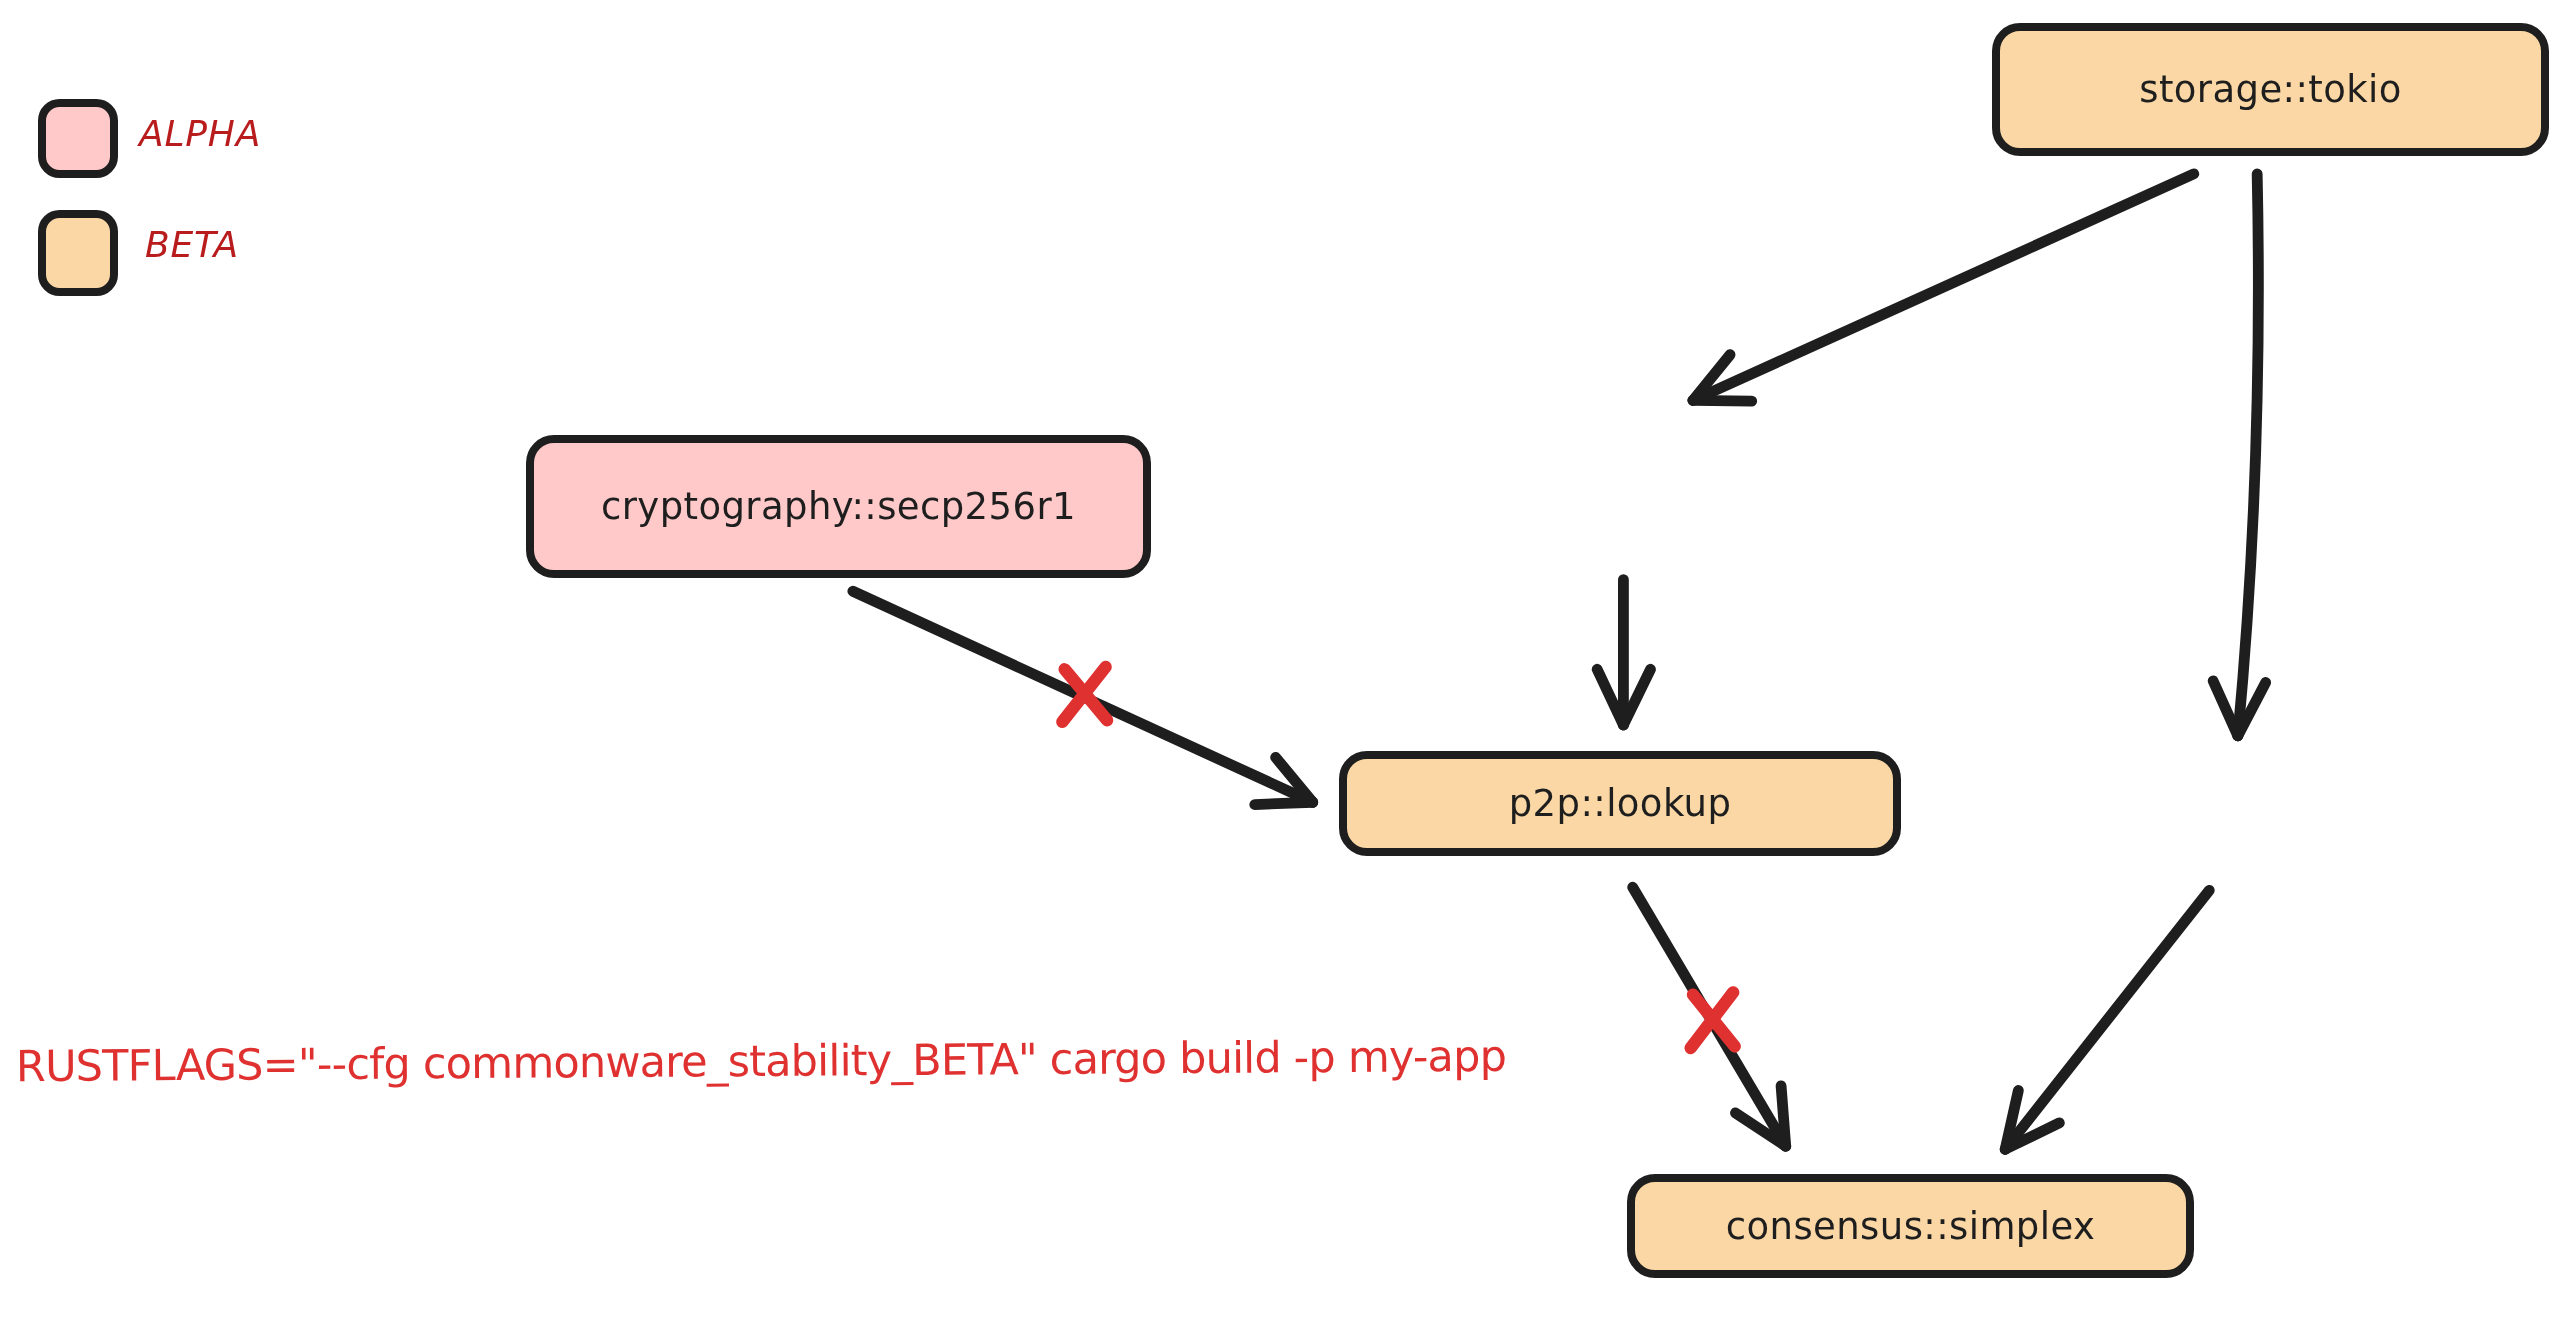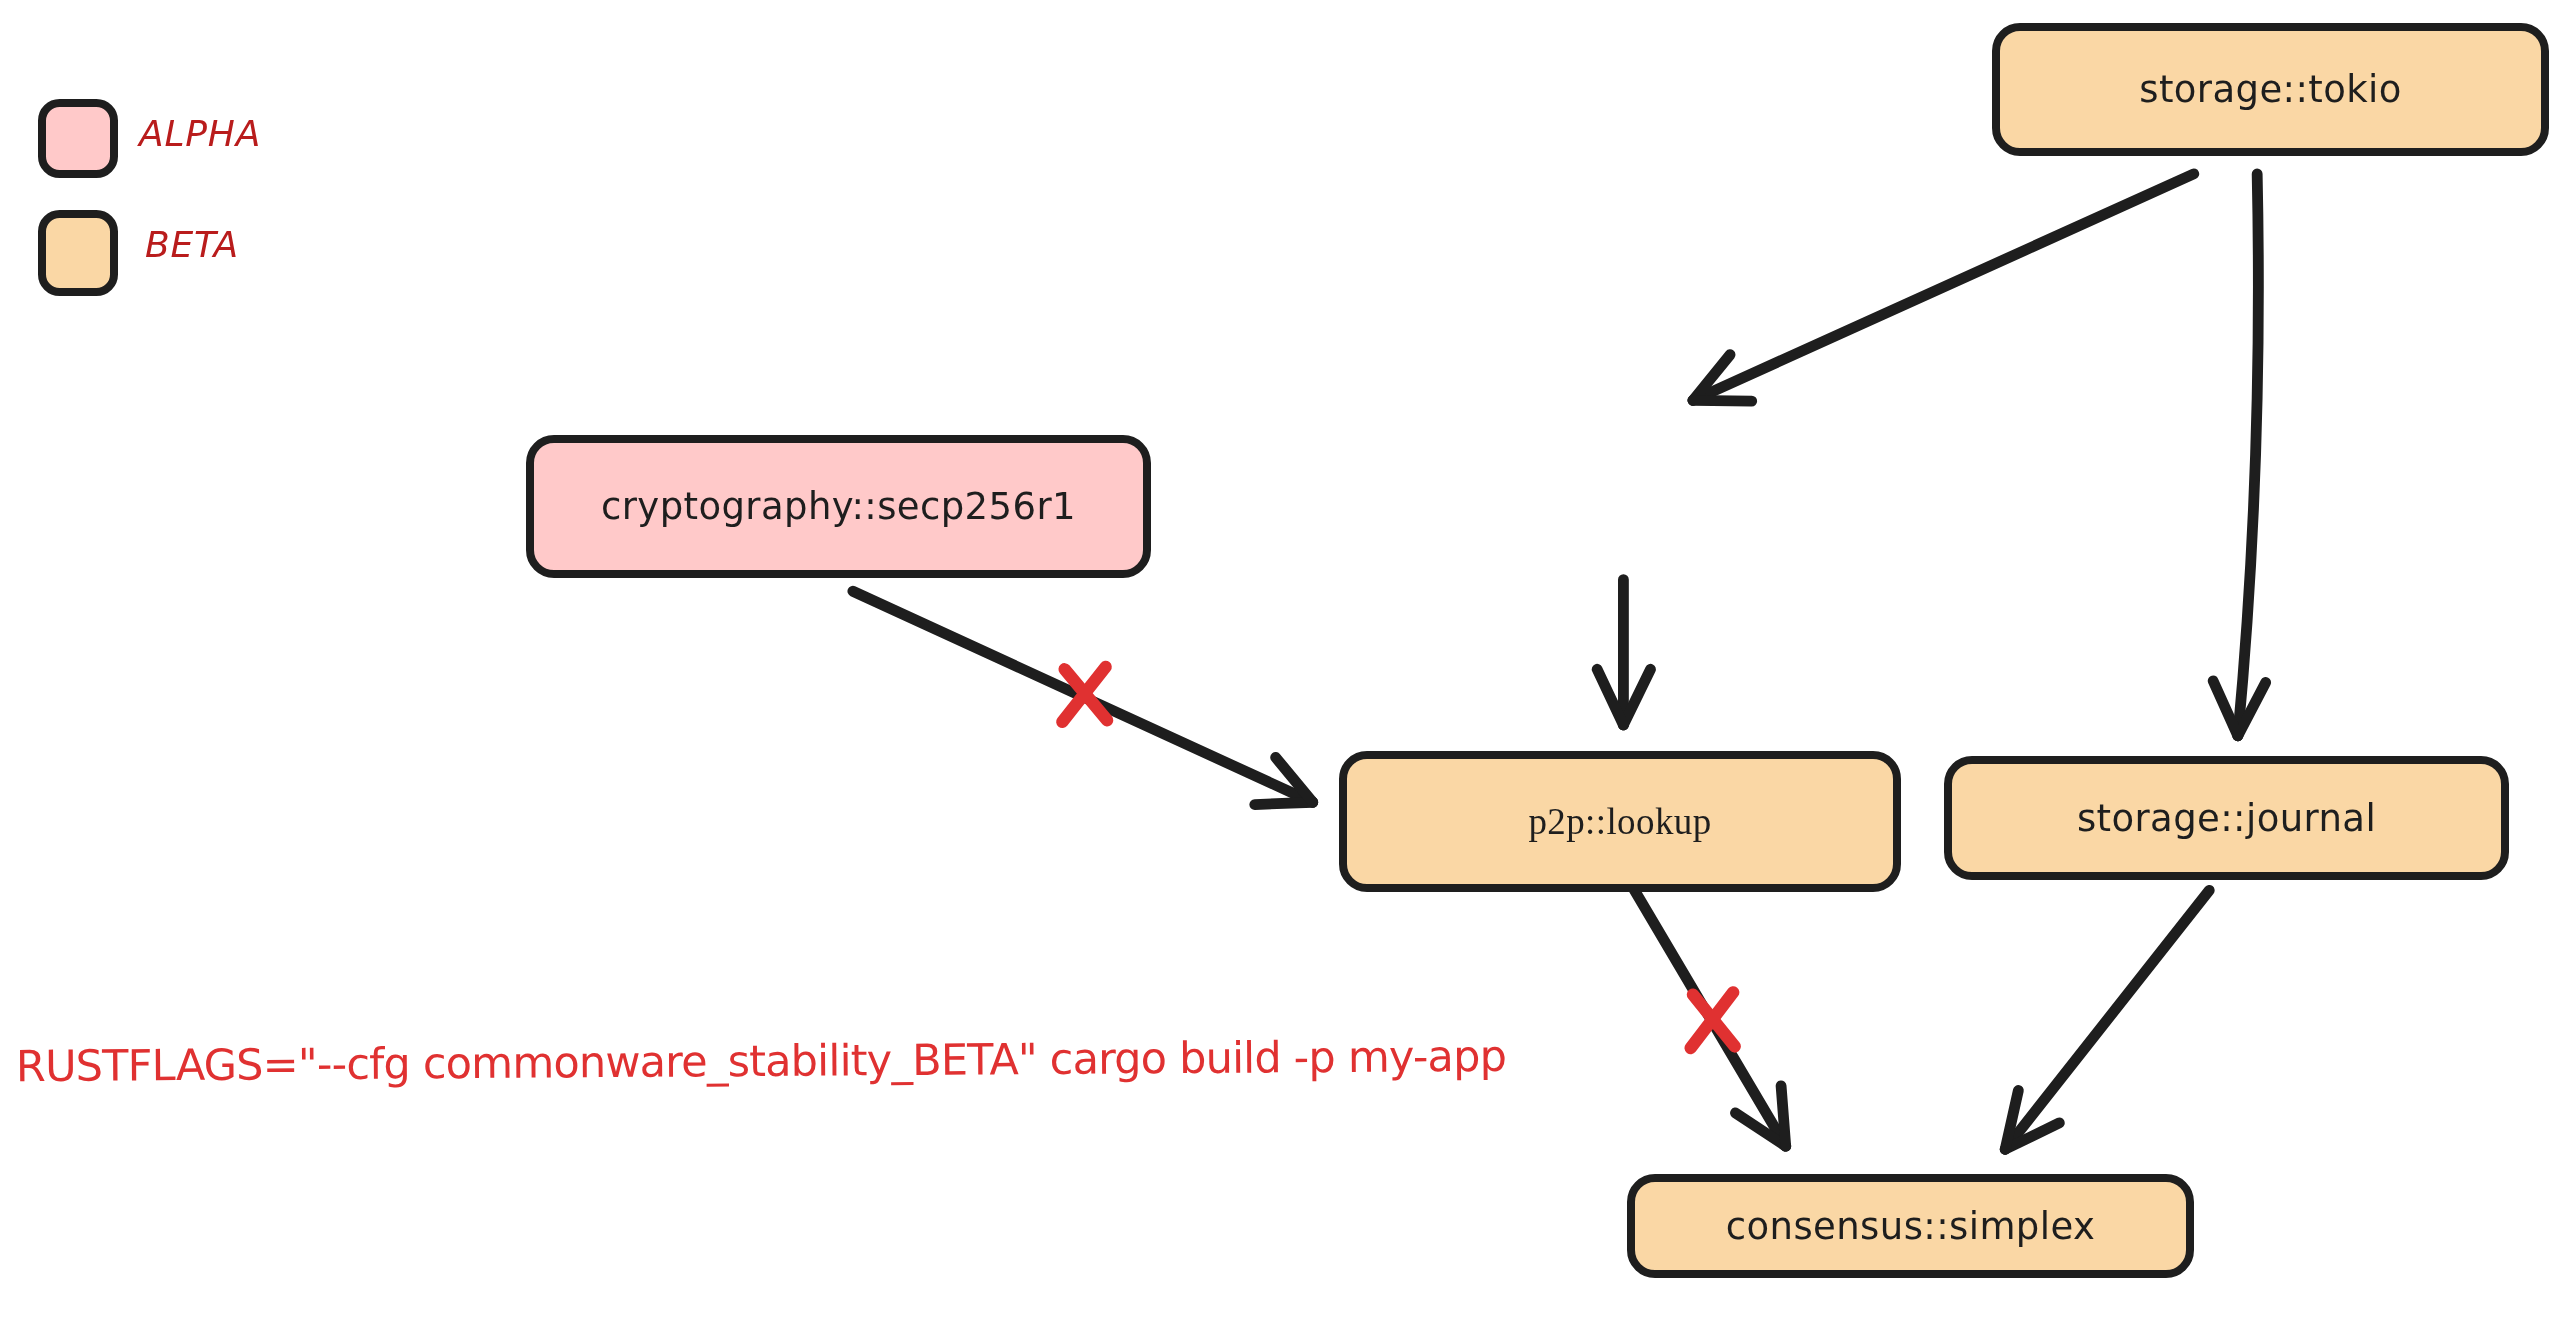--- a/index.html
+++ b/index.html
@@ -19,21 +19,21 @@
     background:#fad7a5;
     display:flex;align-items:center;justify-content:center;
     font-size:37px;color:#1e1e1e;
     letter-spacing:0.4px;
     white-space:nowrap;
   }
   .node.alpha{background:#ffc9c9;}
   #node-runtime-tokio{left:1992px;top:23px;width:557px;height:133px;}
   #node-cryptography-secp256r1{left:526px;top:435px;width:625px;height:143px;}
   #node-stream-encrypted{left:1336px;top:424px;width:562px;height:135px;}
-  #node-p2p-lookup{left:1339px;top:751px;width:562px;height:141px;font-family:Liberation Serif, serif;}
+  #node-p2p-lookup{left:1339px;top:751px;width:562px;height:105px;}
   #node-storage-journal{left:1944px;top:756px;width:565px;height:124px;}
   #node-consensus-simplex{left:1627px;top:1174px;width:567px;height:104px;}
 
   .swatch{
     position:absolute;
     box-sizing:border-box;
     border:8.5px solid #1e1e1e;
     border-radius:21.6px;
   }
   #swatch-alpha{left:38px;top:99px;width:80px;height:79px;background:#ffc9c9;}
@@ -114,19 +114,18 @@
   </svg>
 
   <div class="swatch" id="swatch-alpha"></div>
   <div class="legend-label" id="label-alpha">ALPHA</div>
   <div class="swatch" id="swatch-beta"></div>
   <div class="legend-label" id="label-beta">BETA</div>
 
   <div class="node beta" id="node-runtime-tokio">storage::tokio</div>
   <div class="node alpha" id="node-cryptography-secp256r1">cryptography::secp256r1</div>
   <div class="node beta" id="node-p2p-lookup">p2p::lookup</div>
-  <div class="node beta" id="node-storage-journal">storage::journal</div>
   <div class="node beta" id="node-consensus-simplex">consensus::simplex</div>
 
   <div class="command">RUSTFLAGS="--cfg commonware_stability_BETA" cargo build -p my-app</div>
 
 </div>
 
 
 </body></html>

